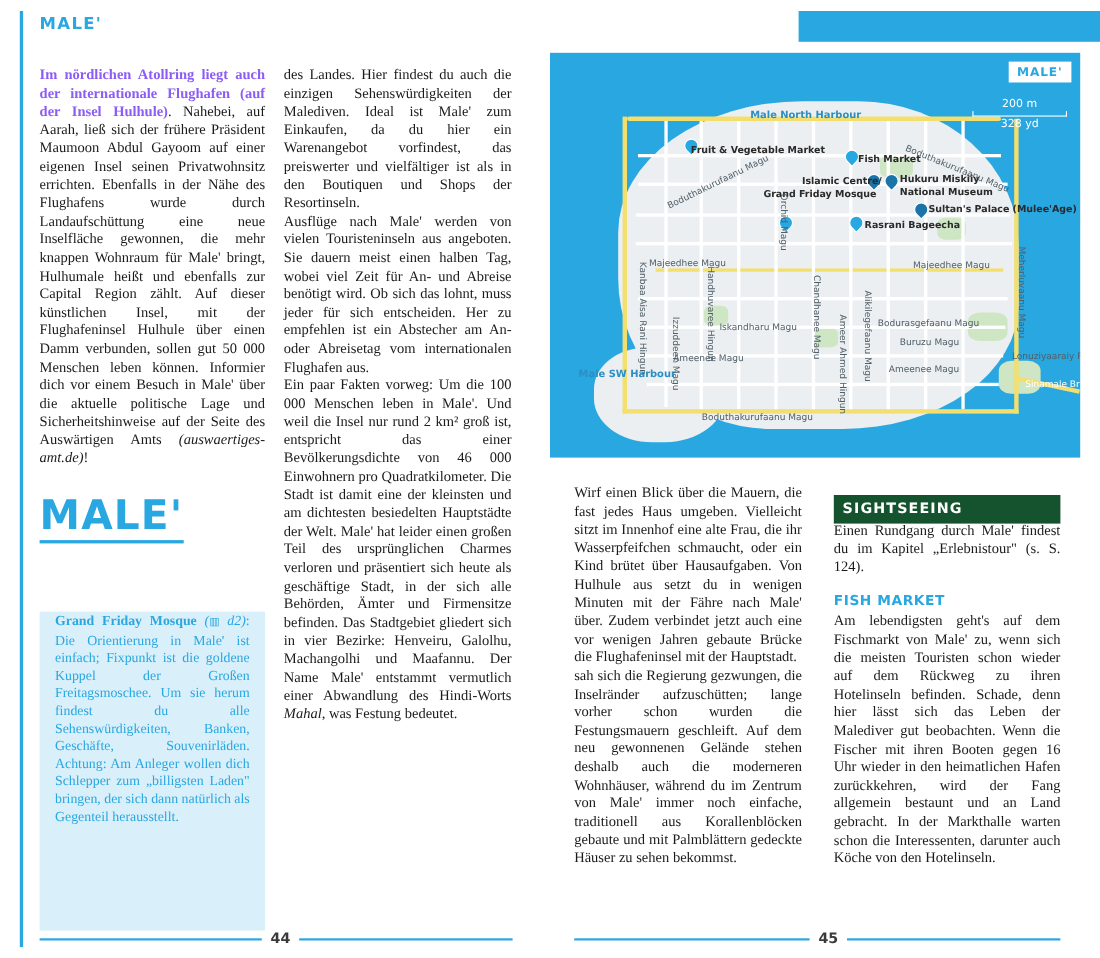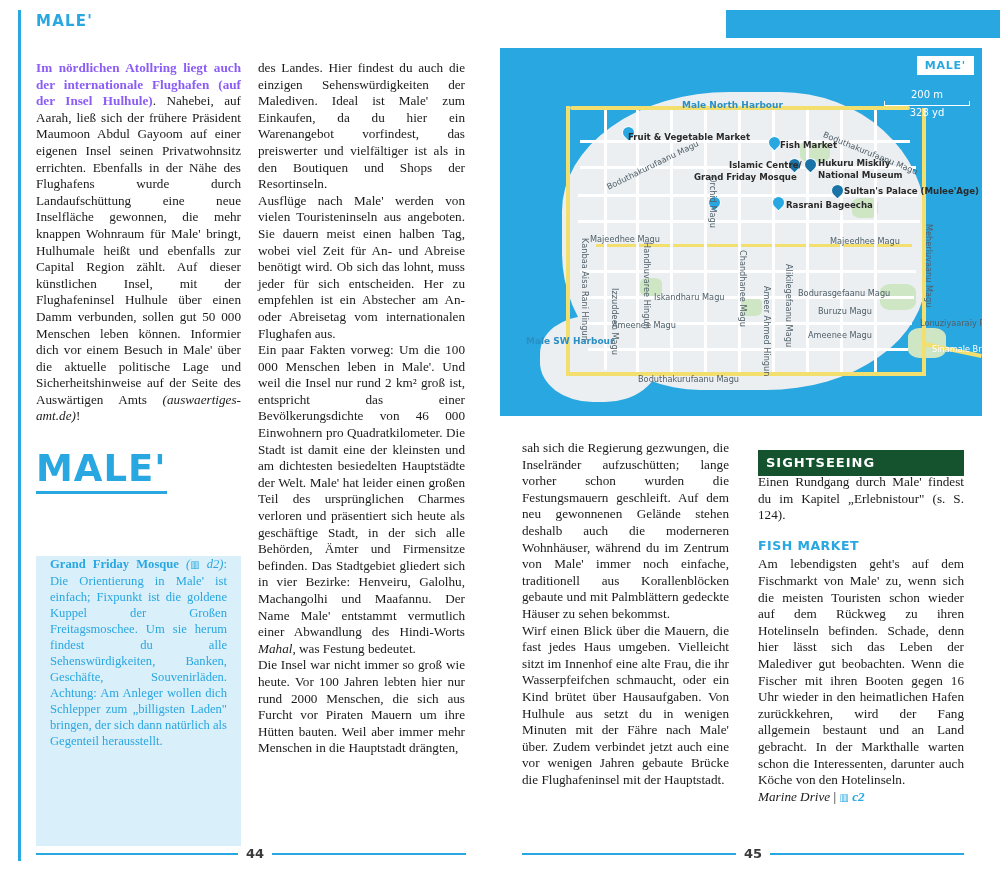--- a/index.html
+++ b/index.html
@@ -193,21 +193,20 @@
     <div class="ib-body">
       <span class="hdg">Grand Friday Mosque</span>
       <span class="ital"> (<span class="mapicon">▥</span> <span>d2)</span></span><span>: Die Orientierung in Male' ist einfach; Fixpunkt ist die goldene Kuppel der Großen Freitagsmoschee. Um sie herum findest du alle Sehenswürdigkeiten, Banken, Geschäfte, Souvenirläden. Achtung: Am Anleger wollen dich Schlepper zum „billigsten Laden" bringen, der sich dann natürlich als Gegenteil herausstellt.</span>
     </div>
   </div>
 
   <div class="col" id="col2">
     <p class="bold">des Landes. Hier findest du auch die einzigen Sehenswürdigkeiten der Malediven. Ideal ist Male' zum Einkaufen, da du hier ein Warenangebot vorfindest, das preiswerter und vielfältiger ist als in den Boutiquen und Shops der Resortinseln.</p>
     <p>Ausflüge nach Male' werden von vielen Touristeninseln aus angeboten. Sie dauern meist einen halben Tag, wobei viel Zeit für An- und Abreise benötigt wird. Ob sich das lohnt, muss jeder für sich entscheiden. Her zu empfehlen ist ein Abstecher am An- oder Abreisetag vom internationalen Flughafen aus.</p>
     <p><span>Ein paar Fakten vorweg: Um die 100 000 Menschen leben in Male'. Und weil die Insel nur rund 2 km² groß ist, entspricht das einer Bevölkerungsdichte von 46 000 Einwohnern pro Quadratkilometer. Die Stadt ist damit eine der kleinsten und am dichtesten besiedelten Hauptstädte der Welt. Male' hat leider einen großen Teil des ursprünglichen Charmes verloren und präsentiert sich heute als geschäftige Stadt, in der sich alle Behörden, Ämter und Firmensitze befinden. Das Stadtgebiet gliedert sich in vier Bezirke: Henveiru, Galolhu, Machangolhi und Maafannu. Der Name Male' entstammt vermutlich einer Abwandlung des Hindi-Worts </span><span class="ital">Mahal</span><span>, was Festung bedeutet.</span></p>
-    <p>Die Insel war nicht immer so groß wie heute. Vor 100 Jahren lebten hier nur rund 2000 Menschen, die sich aus Furcht vor Piraten Mauern um ihre Hütten bauten. Weil aber immer mehr Menschen in die Hauptstadt drängten,</p>
   </div>
 
   <div class="map">
     <div class="island"></div>
     <div class="island2"></div>
 
     <div class="green" style="left:300px; top:92px; width:30px; height:22px;"></div>
     <div class="green" style="left:352px; top:150px; width:26px; height:20px;"></div>
     <div class="green" style="left:380px; top:236px; width:36px; height:26px;"></div>
     <div class="green" style="left:408px; top:280px; width:38px; height:30px;"></div>
@@ -290,33 +289,32 @@
     <div class="maptext" style="left:318px; top:258px;">Buruzu Magu</div>
     <div class="maptext" style="left:278px; top:240px;margin-left:20px;">Bodurasgefaanu Magu</div>
     <div class="maptext" style="left:272px; top:238px; transform:rotate(90deg); transform-origin:left top;">Ameer Ahmed Hingun</div>
     <div class="maptext" style="left:434px; top:176px; transform:rotate(90deg); transform-origin:left top;">Meherluvaanu Magu</div>
 
     <div class="maptext" style="left:420px; top:270px;">Lonuziyaaraiy Park</div>
     <div class="maptext w" style="left:432px; top:296px;">Sinamale Bridge</div>
   </div>
 
   <div class="col" id="col3">
+    <p>Wirf einen Blick über die Mauern, die fast jedes Haus umgeben. Vielleicht sitzt im Innenhof eine alte Frau, die ihr Wasserpfeifchen schmaucht, oder ein Kind brütet über Hausaufgaben. Von Hulhule aus setzt du in wenigen Minuten mit der Fähre nach Male' über. Zudem verbindet jetzt auch eine vor wenigen Jahren gebaute Brücke die Flughafeninsel mit der Hauptstadt.</p>
     <p>sah sich die Regierung gezwungen, die Inselränder aufzuschütten; lange vorher schon wurden die Festungsmauern geschleift. Auf dem neu gewonnenen Gelände stehen deshalb auch die moderneren Wohnhäuser, während du im Zentrum von Male' immer noch einfache, traditionell aus Korallenblöcken gebaute und mit Palmblättern gedeckte Häuser zu sehen bekommst.</p>
-    <p>Wirf einen Blick über die Mauern, die fast jedes Haus umgeben. Vielleicht sitzt im Innenhof eine alte Frau, die ihr Wasserpfeifchen schmaucht, oder ein Kind brütet über Hausaufgaben. Von Hulhule aus setzt du in wenigen Minuten mit der Fähre nach Male' über. Zudem verbindet jetzt auch eine vor wenigen Jahren gebaute Brücke die Flughafeninsel mit der Hauptstadt.</p>
   </div>
 
   <div class="ss-bar">
     <span>SIGHTSEEING</span>
   </div>
 
   <div class="col" id="col4">
     <p style="margin-top:34px;">Einen Rundgang durch Male' findest du im Kapitel „Erlebnistour" (s. S. 124).</p>
     <div class="sub-hd">FISH MARKET</div>
     <p>Am lebendigsten geht's auf dem Fischmarkt von Male' zu, wenn sich die meisten Touristen schon wieder auf dem Rückweg zu ihren Hotelinseln befinden. Schade, denn hier lässt sich das Leben der Malediver gut beobachten. Wenn die Fischer mit ihren Booten gegen 16 Uhr wieder in den heimatlichen Hafen zurückkehren, wird der Fang allgemein bestaunt und an Land gebracht. In der Markthalle warten schon die Interessenten, darunter auch Köche von den Hotelinseln.</p>
-    <p><span class="ital">Marine Drive</span> | <span class="blue-bold-italic"><span class="mapicon">▥</span> <span>c2</span></span></p>
   </div>
 
   <div class="foot-rule-l"></div>
   <div class="foot-rule-r"></div>
   <div class="pgnum" id="pg-left">44</div>
   <div class="pgnum" id="pg-right">45</div>
 
 </div>
 
 </body></html>

